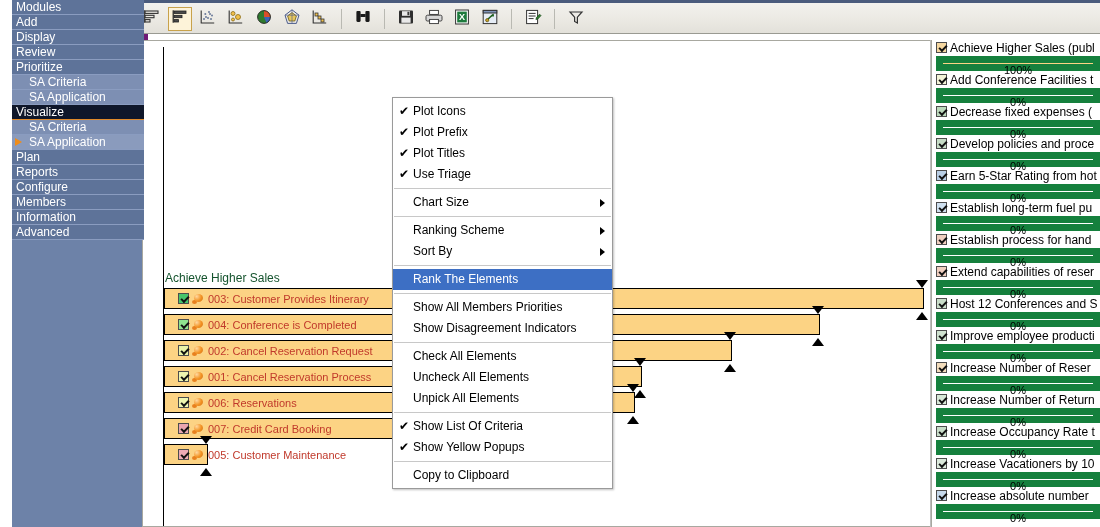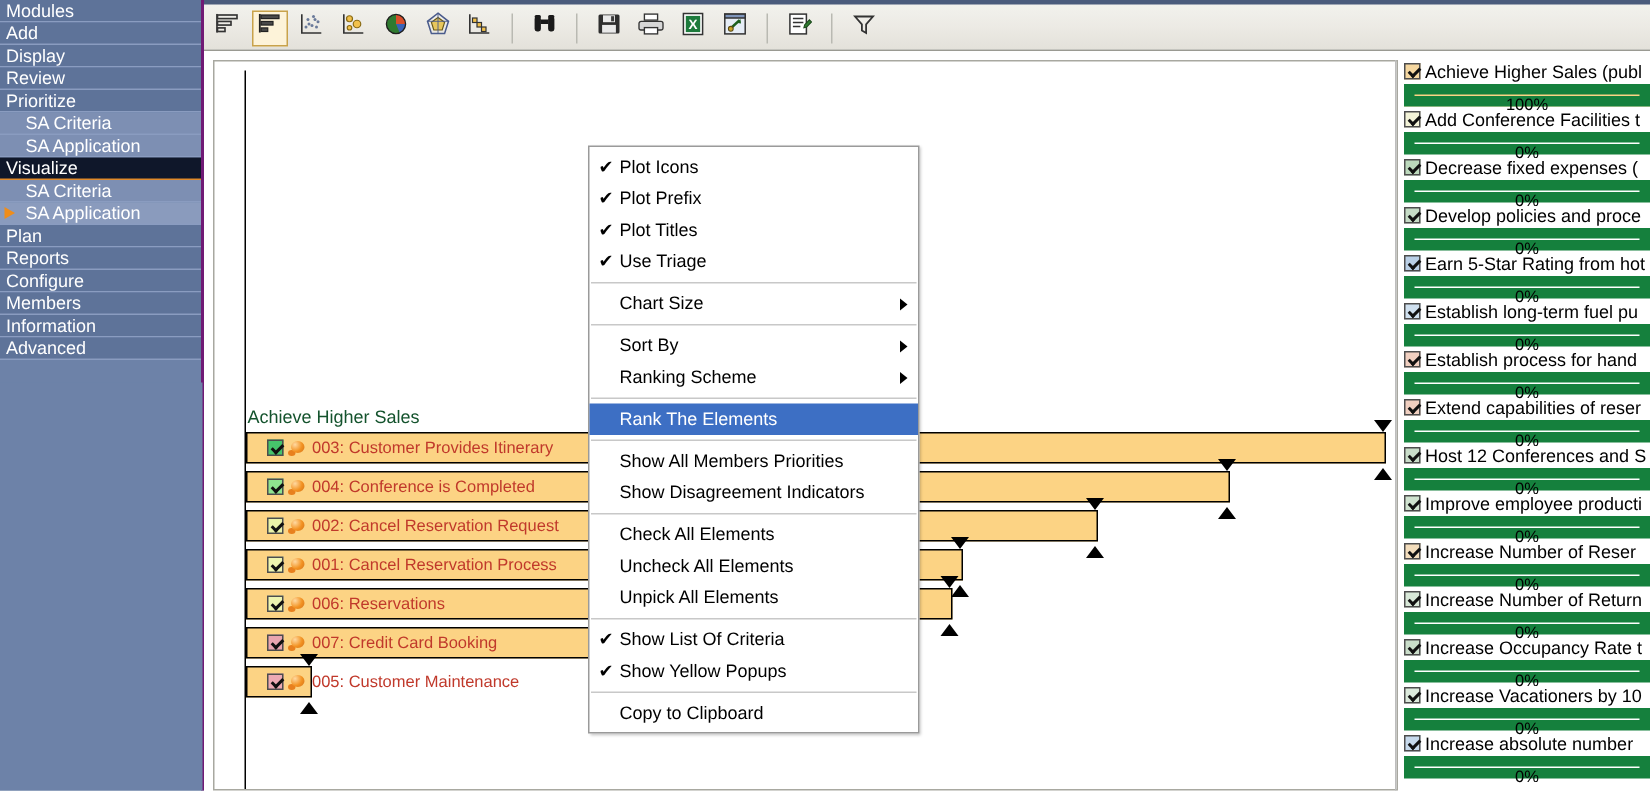--- a/index.html
+++ b/index.html
@@ -6,23 +6,23 @@
   body{
     width:1100px;height:527px;overflow:hidden;
     font-family:"Liberation Sans", sans-serif;
     background:#ffffff;
     -webkit-font-smoothing:none;
   }
   #root{position:relative;width:1100px;height:527px;}
 
   
   #sidebar{
-    position:absolute;left:0;top:0;width:136px;height:527px;
+    position:absolute;left:12px;top:0;width:136px;height:527px;
     background:#6d82a8;
-    border-right:2px solid #701a75;
+    border-right:4px solid #701a75;
     box-sizing:border-box;
   }
   .nav-item{
     position:relative;
     height:15px;line-height:15px;
     color:#ffffff;font-size:12px;
     padding-left:4px;
     border-bottom:1px solid #8a9cc0;
     background:#5e7399;
     white-space:nowrap;
@@ -459,22 +459,22 @@
   </div>
 
   <div id="ctx">
       <div class="mi"><span class="chk">✔</span><span>Plot Icons</span></div>
       <div class="mi"><span class="chk">✔</span><span>Plot Prefix</span></div>
       <div class="mi"><span class="chk">✔</span><span>Plot Titles</span></div>
       <div class="mi"><span class="chk">✔</span><span>Use Triage</span></div>
       <div class="msep"></div>
       <div class="mi"><span>Chart Size</span><span class="arrow"></span></div>
       <div class="msep"></div>
+      <div class="mi"><span>Ranking Scheme</span><span class="arrow"></span></div>
       <div class="mi"><span>Sort By</span><span class="arrow"></span></div>
-      <div class="mi"><span>Ranking Scheme</span><span class="arrow"></span></div>
       <div class="msep"></div>
       <div class="mi sel"><span>Rank The Elements</span></div>
       <div class="msep"></div>
       <div class="mi"><span>Show All Members Priorities</span></div>
       <div class="mi"><span>Show Disagreement Indicators</span></div>
       <div class="msep"></div>
       <div class="mi"><span>Check All Elements</span></div>
       <div class="mi"><span>Uncheck All Elements</span></div>
       <div class="mi"><span>Unpick All Elements</span></div>
       <div class="msep"></div>

